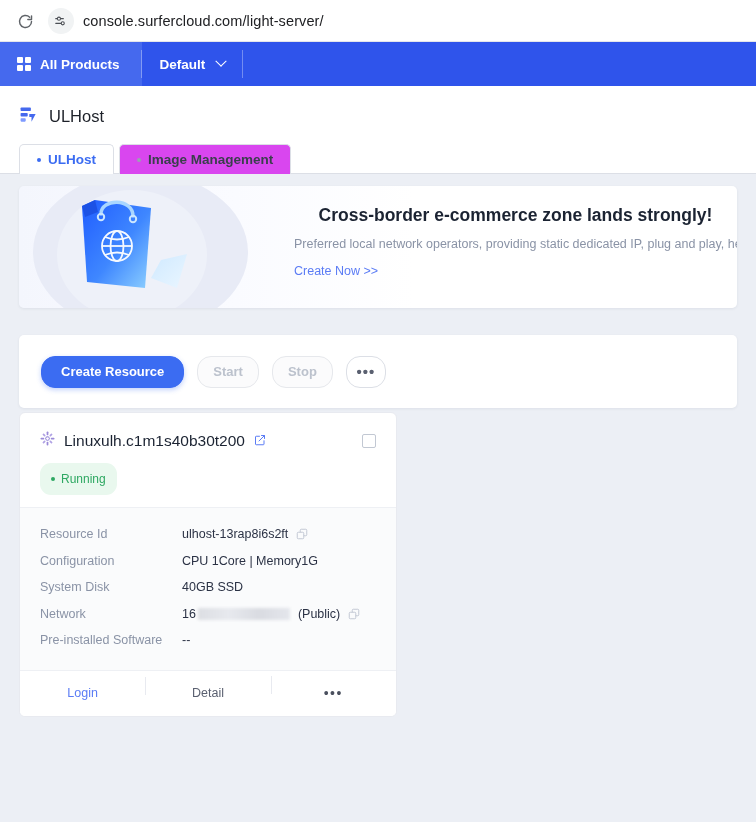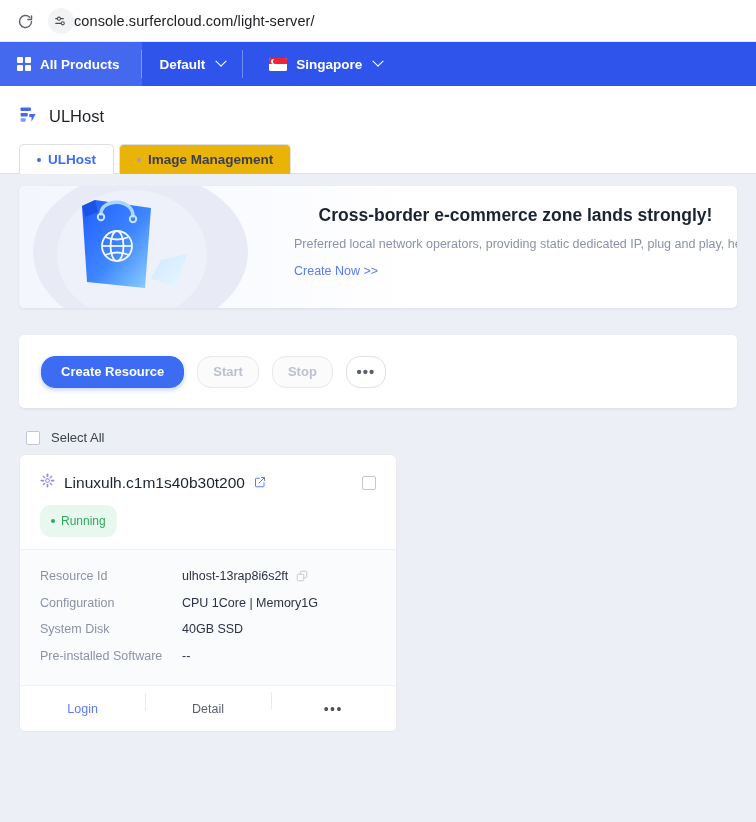--- a/index.html
+++ b/index.html
@@ -31,20 +31,21 @@
     display: flex; align-items: center; justify-content: center;
     border-radius: 50%;
     flex: 0 0 auto;
   }
   .nav-btn svg { display: block; }
   .omnibox {
     flex: 1 1 auto;
     height: 30px;
     display: flex;
     align-items: center;
+    gap: 9px;
     margin-left: 8px;
   }
   .site-icon {
     width: 26px; height: 26px;
     border-radius: 50%;
     background: #f1f3f4;
     display: flex; align-items: center; justify-content: center;
     flex: 0 0 auto;
   }
   .url-text {
@@ -152,21 +153,21 @@
     display: flex;
     align-items: center;
     gap: 7px;
     height: 30px;
     padding: 0 17px;
     font-size: 13.5px;
     font-weight: bold;
     border: 1px solid #dcdfe6;
     border-bottom: none;
     border-radius: 5px 5px 0 0;
-    background: #eab308;
+    background: #d946ef;
     color: #3a3f4c;
     position: relative;
   }
   .tab + .tab { margin-left: 5px; }
   .tab.active {
     color: #3b6cf2;
     background: #fff;
     z-index: 3;
   }
   .tab .dot {
@@ -423,29 +424,20 @@
     <span class="grid-icon">
         <i></i>
         <i></i>
         <i></i>
         <i></i>
       </span>
     <span>All Products</span>
   </div>
   <div class="topnav-item sep">
     <span>Default</span>
-    <span class="caret"></span>
-  </div>
-  <div class="topnav-item region">
-    <span class="flag-sg">
-      <span class="red"></span>
-        <span class="crescent"></span>
-        <span class="crescent2"></span>
-    </span>
-    <span>Singapore</span>
     <span class="caret"></span>
   </div>
 </div>
 
 <div class="page-head">
   <div class="page-title-row">
     <span>
       <svg width="19" height="19" viewBox="0 0 24 24">
         <rect x="2" y="3" width="13" height="4.6" rx="1" fill="#4569ee"></rect>
         <rect x="2" y="10" width="9" height="4.6" rx="1" fill="#4569ee"></rect>
@@ -509,24 +501,20 @@
     </div>
   </div>
 
   <div class="card toolbar-card">
     <button class="btn primary">Create Resource</button>
     <button class="btn disabled">Start</button>
     <button class="btn disabled">Stop</button>
     <button class="btn more">•••</button>
   </div>
 
-  <div class="select-all-row">
-    <span class="cbx"></span>
-    <span class="select-all-label">Select All</span>
-  </div>
 
   <div class="res-card">
     <div class="res-head">
       <div class="res-head-top">
         <span>
           <svg width="15" height="15" viewBox="0 0 24 24">
             <circle cx="12" cy="12" r="3.6" fill="#8f7fd6"></circle>
             <g fill="#9a8ad8">
               <rect x="10.6" y="0.8" width="2.8" height="6" rx="1.2"></rect>
               <rect x="10.6" y="17.2" width="2.8" height="6" rx="1.2"></rect>
@@ -578,20 +566,36 @@
             <span>CPU 1Core  |  Memory1G</span>
           </span>
       </div>
       <div class="res-row">
         <span class="res-key">System Disk</span>
         <span class="res-val">
             <span>40GB SSD</span>
           </span>
       </div>
       <div class="res-row">
+        <span class="res-key">Network</span>
+        <span class="res-val">
+          <span style="display:flex;align-items:center;gap:2px;">
+            <span>16</span>
+            <span class="redacted"></span>
+          </span>
+          <span>(Public)</span>
+          <span class="copy-icon">
+            <svg width="12" height="12" viewBox="0 0 24 24" fill="none" stroke="#c3c9d4" stroke-width="2">
+              <rect x="8.5" y="2.5" width="13" height="13" rx="2"></rect>
+              <rect x="2.5" y="8.5" width="13" height="13" rx="2" fill="#fafbfc"></rect>
+            </svg>
+          </span>
+        </span>
+      </div>
+      <div class="res-row">
         <span class="res-key">Pre-installed Software</span>
         <span class="res-val">
             <span>--</span>
           </span>
       </div>
     </div>
 
     <div class="res-foot">
       <div class="res-foot-item link">Login</div>
       <div class="res-foot-item">Detail</div>

